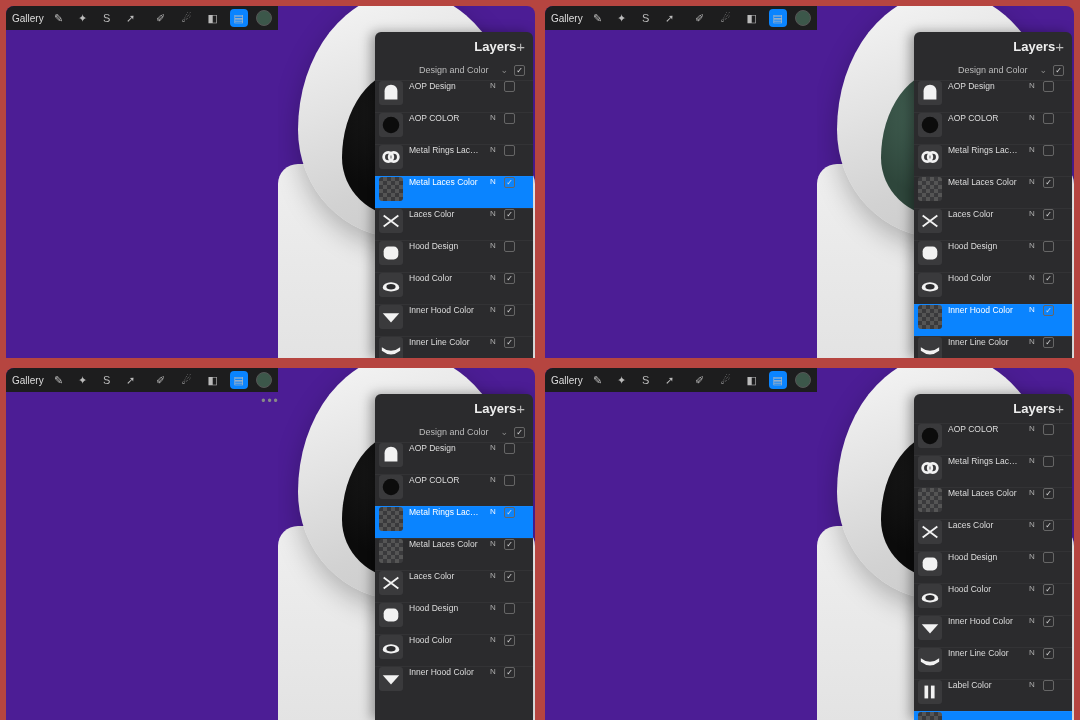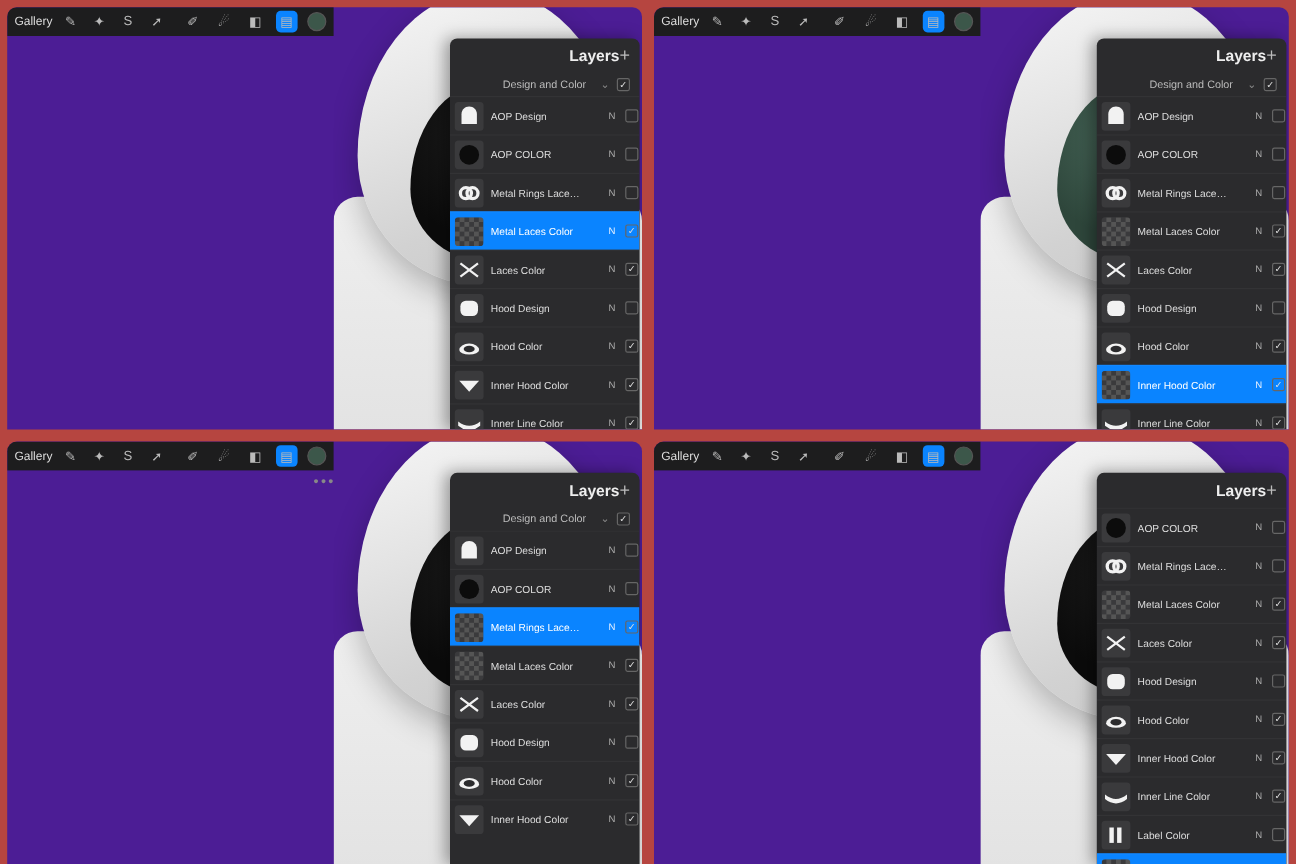--- a/index.html
+++ b/index.html
@@ -25,21 +25,21 @@
   .lace.l{left:42%;transform:rotate(10deg)}
   .lace.r{left:58%;transform:rotate(-10deg)}
   .panel{position:absolute;top:26px;right:2px;width:158px;bottom:0;background:#2b2b2d;border-radius:6px 6px 0 0;display:flex;flex-direction:column;box-shadow:-4px 0 12px rgba(0,0,0,.35);overflow:hidden}
   .panel-head{display:flex;align-items:center;justify-content:flex-end;padding:6px 8px;color:#eee;font-size:13px;font-weight:600}
   .plus{color:#bbb;font-size:15px;font-weight:400}
   .group-row{display:flex;align-items:flex-start;justify-content:flex-end;padding:4px 8px;color:#bbb;font-size:9px;gap:6px}
   .group-row .gname{flex:1;text-align:right;padding-right:6px}
   .chev{font-size:9px;color:#888}
   .chk{width:11px;height:11px;border:1px solid #666;border-radius:2px;display:flex;align-items:center;justify-content:center;font-size:8px;color:#ddd;line-height:1}
   .rows{flex:1;overflow:hidden}
-  .row{display:flex;align-items:center;height:32px;padding:0 1px 0 4px;gap:6px;color:#ddd;font-size:8.5px;border-top:1px solid rgba(255,255,255,.04)}
+  .row{display:flex;align-items:flex-start;height:32px;padding:0 18px 0 4px;gap:6px;color:#ddd;font-size:8.5px;border-top:1px solid rgba(255,255,255,.04)}
   .row.sel{background:#0a84ff;color:#fff}
   .thumb{width:24px;height:24px;border-radius:3px;background:#3a3a3c;flex:none;display:flex;align-items:center;justify-content:center;overflow:hidden}
   .thumb.checker{background:repeating-conic-gradient(#555 0 25%,#3a3a3c 0 50%) 0 0/8px 8px}
   .thumb svg{width:22px;height:22px}
   .lname{flex:1;white-space:nowrap;overflow:hidden;text-overflow:ellipsis}
   .blend{font-size:8px;color:#aaa;width:10px;text-align:center}
   .row.sel .blend{color:#e6f0ff}
   .row .chk{flex:none}
   .gallery-label{font-size:10px;color:#ddd}
   .ellipsis{position:absolute;top:26px;left:50%;transform:translateX(-50%);color:#888;font-size:12px;letter-spacing:2px}

